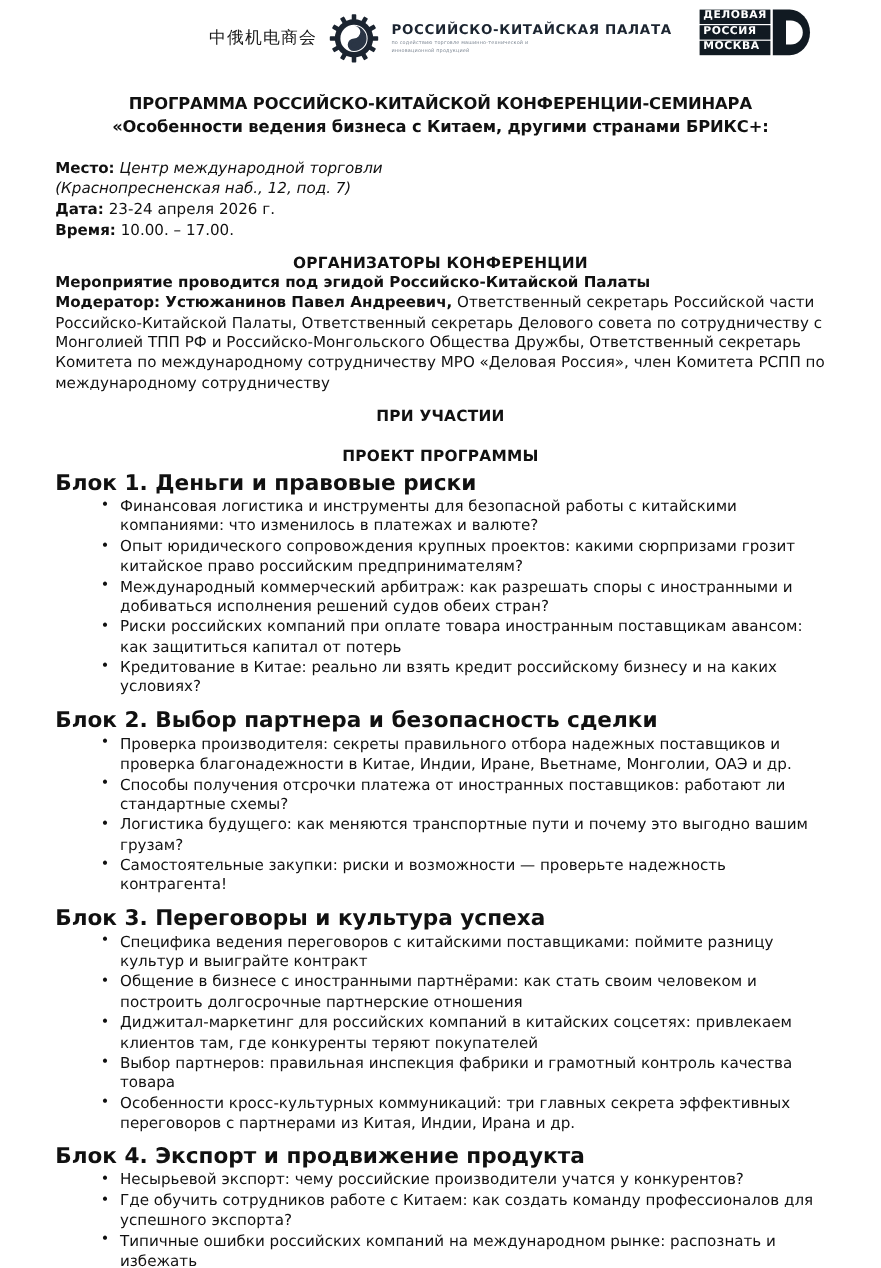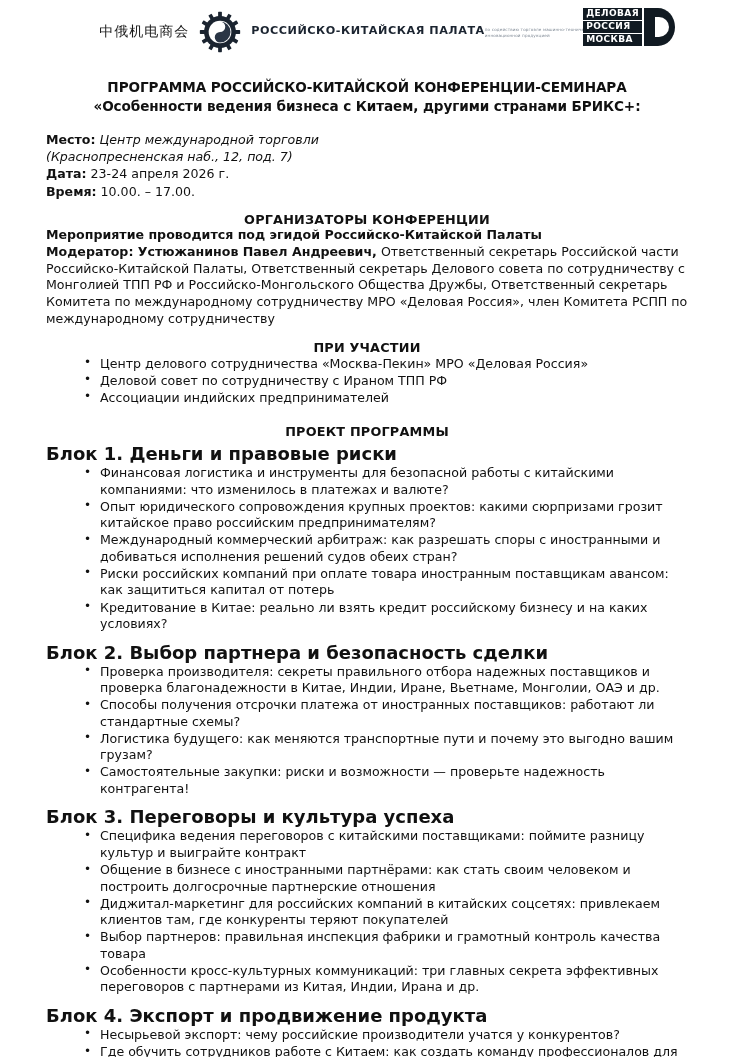--- a/index.html
+++ b/index.html
@@ -44,21 +44,21 @@
     color: #1a1a1a;
     white-space: nowrap;
   }
   .gear-logo {
     width: 42px;
     height: 42px;
     flex: 0 0 42px;
   }
   .chamber-text {
     display: flex;
-    flex-direction: row;
+    flex-direction: column;
     justify-content: center;
     line-height: 1;
   }
   .chamber-title {
     font-size: 11.2px;
     font-weight: bold;
     letter-spacing: 0.55px;
     color: #1b2430;
     white-space: nowrap;
   }
@@ -248,25 +248,20 @@
       <div><b>Дата:</b> <span>23-24 апреля 2026 г.</span></div>
       <div><b>Время:</b> <span>10.00. – 17.00.</span></div>
     </div>
   </div>
 
   <div class="center-head org-head">ОРГАНИЗАТОРЫ КОНФЕРЕНЦИИ</div>
   <p class="para bold">Мероприятие проводится под эгидой Российско-Китайской Палаты</p>
   <p class="para moderator"><b>Модератор: Устюжанинов Павел Андреевич,</b><span> Ответственный секретарь Российской части Российско-Китайской Палаты, Ответственный секретарь Делового совета по сотрудничеству с Монголией ТПП РФ и Российско-Монгольского Общества Дружбы, Ответственный секретарь Комитета по международному сотрудничеству МРО «Деловая Россия», член Комитета РСПП по международному сотрудничеству</span></p>
 
   <div class="center-head part-head">ПРИ УЧАСТИИ</div>
-  <ul class="blist participants" id="participation-list">
-      <li>Центр делового сотрудничества «Москва-Пекин» МРО «Деловая Россия»</li>
-      <li>Деловой совет по сотрудничеству с Ираном ТПП РФ</li>
-      <li>Ассоциации индийских предпринимателей</li>
-    </ul>
 
   <div class="center-head prog-head">ПРОЕКТ ПРОГРАММЫ</div>
   <div id="program-blocks">
       <div class="block">
         <div class="block-title">Блок 1. Деньги и правовые риски</div>
         <ul class="blist">
           <li>Финансовая логистика и инструменты для безопасной работы с китайскими компаниями: что изменилось в платежах и валюте?</li>
           <li>Опыт юридического сопровождения крупных проектов: какими сюрпризами грозит китайское право российским предпринимателям?</li>
           <li>Международный коммерческий арбитраж: как разрешать споры с иностранными и добиваться исполнения решений судов обеих стран?</li>
           <li>Риски российских компаний при оплате товара иностранным поставщикам авансом: как защититься капитал от потерь</li>

